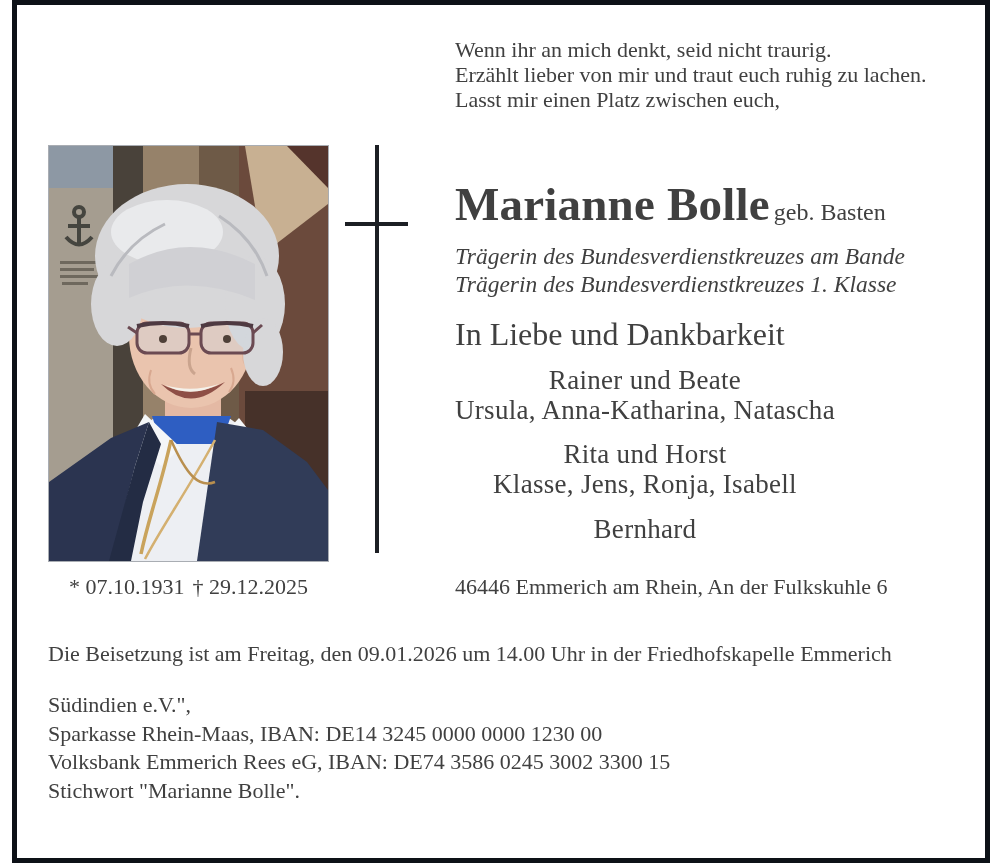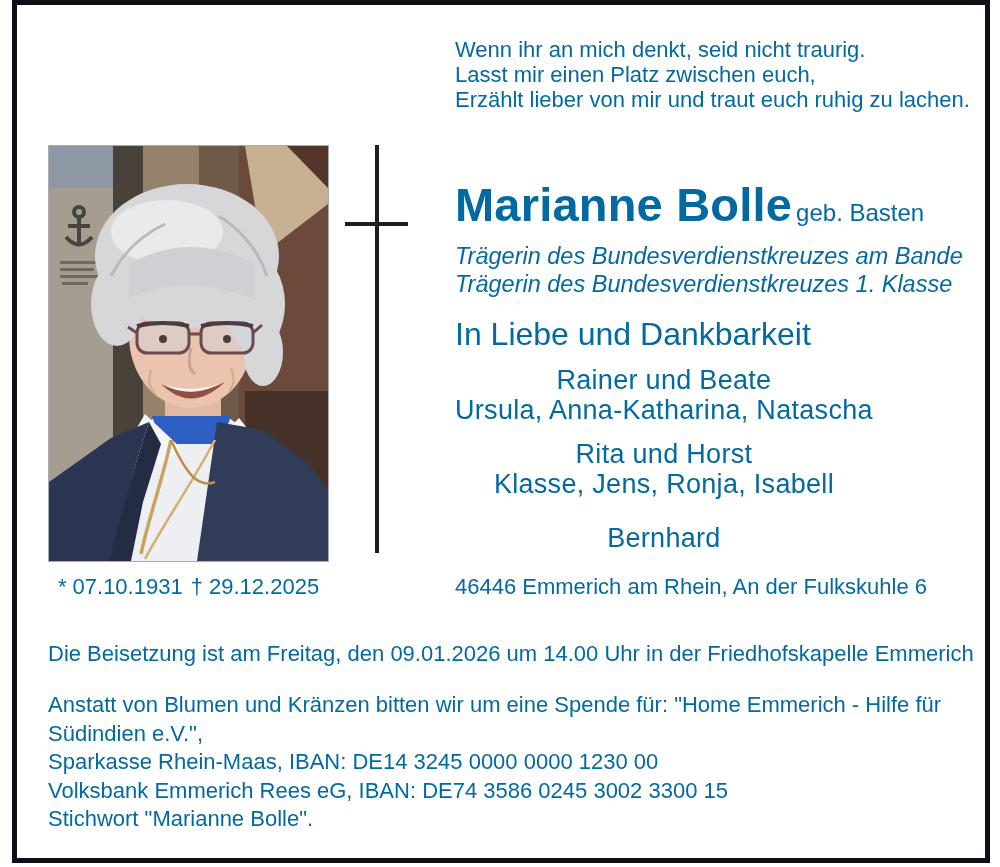--- a/index.html
+++ b/index.html
@@ -2,22 +2,22 @@
 <html lang="de"><head>
 <meta charset="utf-8">
 <title>Traueranzeige</title>
 <style>
   html, body { margin: 0; padding: 0; background: #ffffff; }
   .page {
     position: relative;
     width: 1000px;
     height: 867px;
     background: #ffffff;
-    font-family: Liberation Sans, sans-serif;
-    color: #0369a1;
+    font-family: Liberation Serif, serif;
+    color: #404040;
     overflow: hidden;
   }
   .frame {
     position: absolute;
     left: 12px; top: 0px;
     width: 978px; height: 863px;
     border: 5px solid #0d1117;
     box-sizing: border-box;
   }
 
@@ -106,21 +106,21 @@
   .mourners {
     position: absolute;
     left: 455px; top: 365px;
     font-size: 27px;
     line-height: 30px;
     letter-spacing: 0.3px;
     white-space: nowrap;
   }
   .mourners p { margin: 0; text-align: center; }
   .mourners p + p { margin-top: 14px; }
-  .mourners p.last { margin-top: 24px; }
+  .mourners p.last { margin-top: 15px; }
 
   
   .address {
     position: absolute;
     left: 455px; top: 574px;
     font-size: 22px;
     white-space: nowrap;
   }
 
   
@@ -140,22 +140,22 @@
 </style>
 </head>
 <body>
 
 <div class="page">
 
   <div class="frame"></div>
 
   <div class="poem">
     <div>Wenn ihr an mich denkt, seid nicht traurig.</div>
+    <div>Erzählt lieber von mir und traut euch ruhig zu lachen.</div>
     <div>Lasst mir einen Platz zwischen euch,</div>
-    <div>Erzählt lieber von mir und traut euch ruhig zu lachen.</div>
   </div>
 
   <div class="photo">
     <svg viewBox="0 0 279 415" xmlns="http://www.w3.org/2000/svg">
 
       <rect width="279" height="415" fill="#8e7c66"></rect>
       <rect x="0" width="64" height="415" fill="#a59d90"></rect>
       <rect x="0" width="64" height="42" fill="#8d98a4"></rect>
       <rect x="64" width="30" height="415" fill="#49423a"></rect>
       <rect x="94" width="60" height="310" fill="#96826a"></rect>
@@ -263,20 +263,19 @@
     <p class="last">
       <span>Bernhard</span>
     </p>
   </div>
 
   <div class="address">46446 Emmerich am Rhein, An der Fulkskuhle 6</div>
 
   <div class="funeral">Die Beisetzung ist am Freitag, den 09.01.2026 um 14.00 Uhr in der Friedhofskapelle Emmerich</div>
 
   <div class="donation">
-    <div>Anstatt von Blumen und Kränzen bitten wir um eine Spende für: "Home Emmerich - Hilfe für</div>
     <div>Südindien e.V.",</div>
     <div>Sparkasse Rhein-Maas, IBAN: DE14 3245 0000 0000 1230 00</div>
     <div>Volksbank Emmerich Rees eG, IBAN: DE74 3586 0245 3002 3300 15</div>
     <div>Stichwort "Marianne Bolle".</div>
   </div>
 
 </div>
 
 </body></html>

